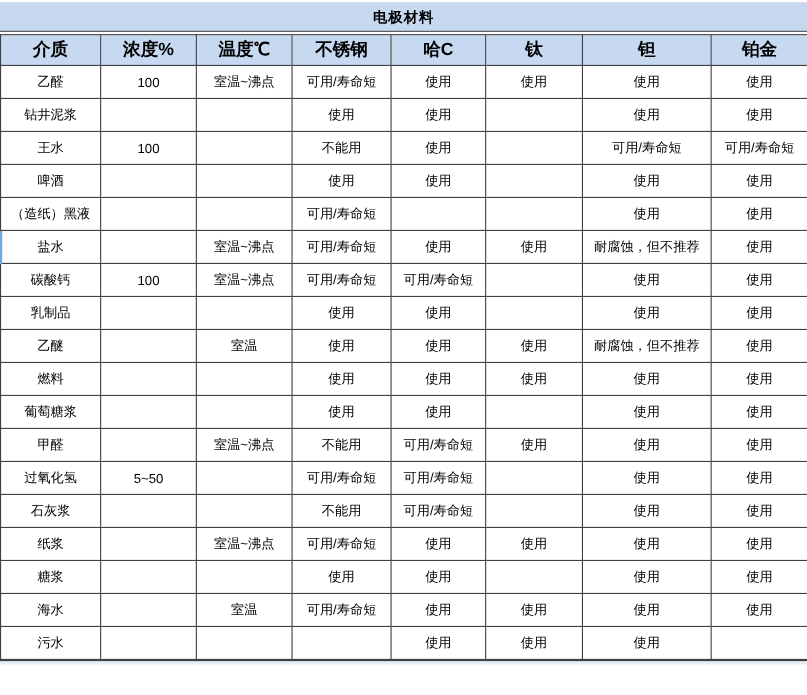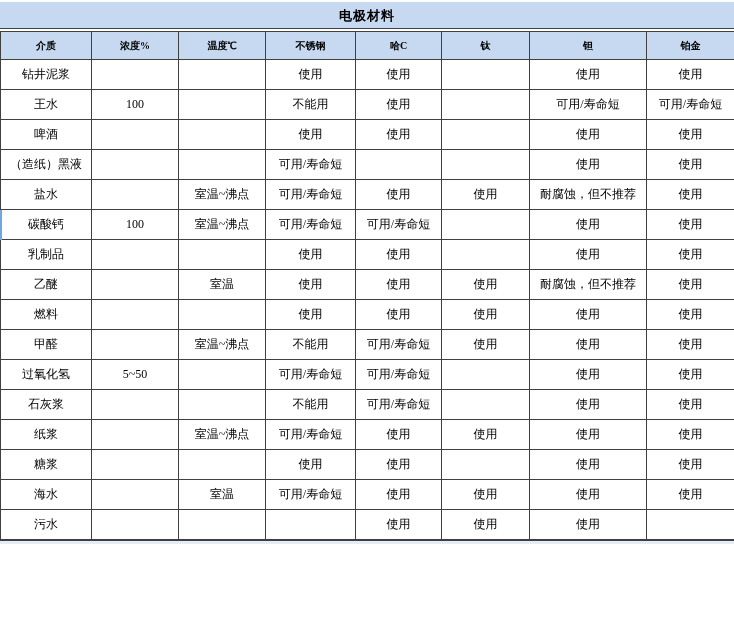--- a/index.html
+++ b/index.html
@@ -3,21 +3,21 @@
 <meta charset="utf-8">
 <style>
   html, body { margin: 0; padding: 0; background: #ffffff; }
   * { box-sizing: border-box; }
   .wrap {
     position: relative;
     width: 734px;
     height: 632px;
     background: #ffffff;
     overflow: hidden;
-    font-family: Liberation Serif, serif;
+    font-family: Liberation Sans, sans-serif;
     color: var(--text, #000);
   }
   .titlebar {
     margin-top: 2px;
     height: 27px;
     line-height: 27px;
     background: var(--header-bg, #C6D9F1);
     border-bottom: 1px solid var(--grid, #404040);
     text-align: center;
     font-size: 13px;
@@ -37,21 +37,21 @@
     font-size: 12px;
     padding: 0 2px;
     overflow: hidden;
     white-space: nowrap;
     background: var(--cell-bg, #fff);
   }
   table.materials th {
     height: 28px;
     background: var(--header-bg, #C6D9F1);
     font-weight: bold;
-    font-size: 10px;
+    font-size: 16px;
   }
   table.materials td { height: 30px; font-weight: normal; }
   .partial-row {
     height: 4px;
     background: var(--partial-bg, #E7EDF6);
     border-top: 1px solid var(--grid, #404040);
   }
   .selection-accent {
     position: absolute;
     left: 0;
@@ -85,20 +85,30 @@
           <th>温度℃</th>
           <th>不锈钢</th>
           <th>哈C</th>
           <th>钛</th>
           <th>钽</th>
           <th>铂金</th>
         </tr>
     </thead>
     <tbody>
         <tr>
+          <td>乙醛</td>
+          <td>100</td>
+          <td>室温~沸点</td>
+          <td>可用/寿命短</td>
+          <td>使用</td>
+          <td>使用</td>
+          <td>使用</td>
+          <td>使用</td>
+        </tr>
+        <tr>
           <td>钻井泥浆</td>
           <td></td>
           <td></td>
           <td>使用</td>
           <td>使用</td>
           <td></td>
           <td>使用</td>
           <td>使用</td>
         </tr>
         <tr>
@@ -171,20 +181,30 @@
           <td>耐腐蚀，但不推荐</td>
           <td>使用</td>
         </tr>
         <tr>
           <td>燃料</td>
           <td></td>
           <td></td>
           <td>使用</td>
           <td>使用</td>
           <td>使用</td>
+          <td>使用</td>
+          <td>使用</td>
+        </tr>
+        <tr>
+          <td>葡萄糖浆</td>
+          <td></td>
+          <td></td>
+          <td>使用</td>
+          <td>使用</td>
+          <td></td>
           <td>使用</td>
           <td>使用</td>
         </tr>
         <tr>
           <td>甲醛</td>
           <td></td>
           <td>室温~沸点</td>
           <td>不能用</td>
           <td>可用/寿命短</td>
           <td>使用</td>

